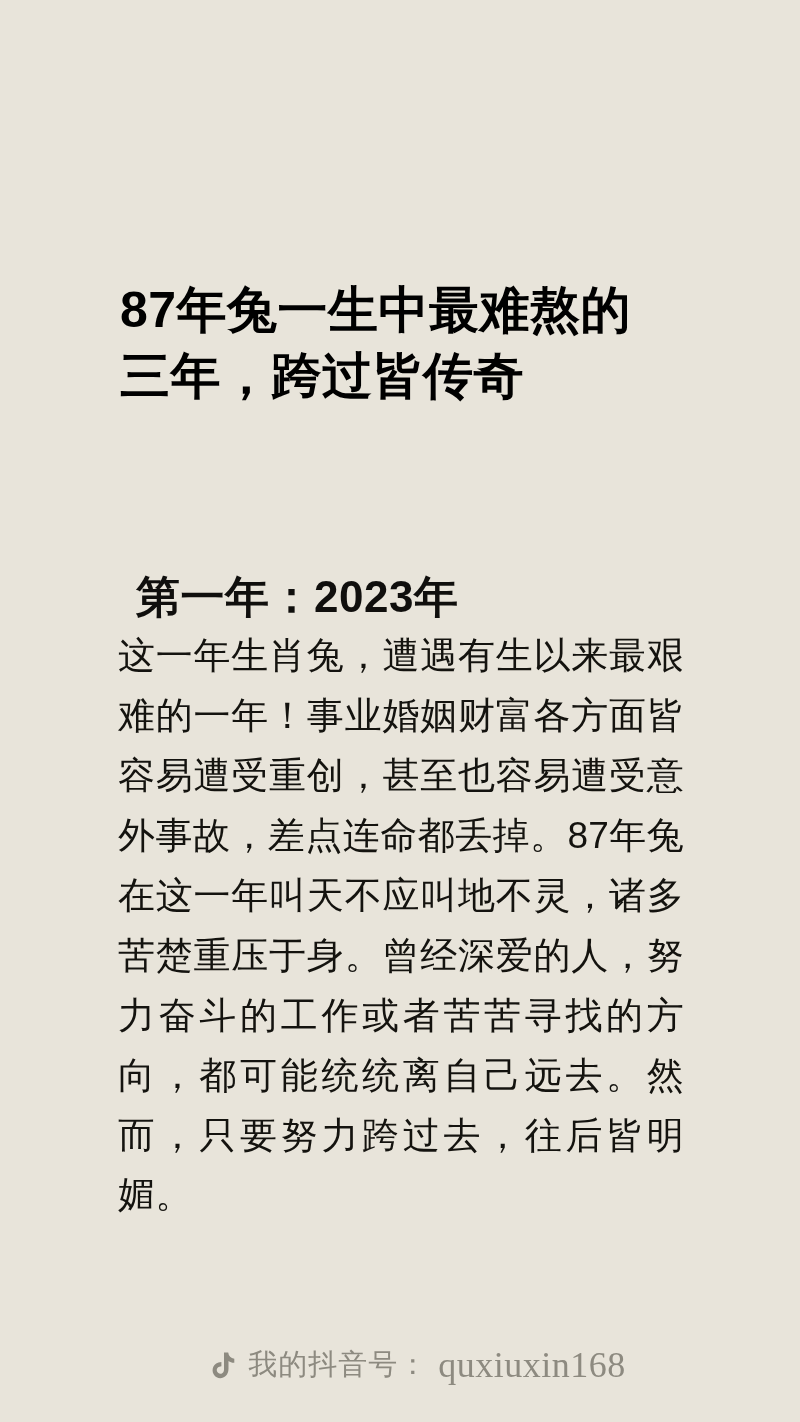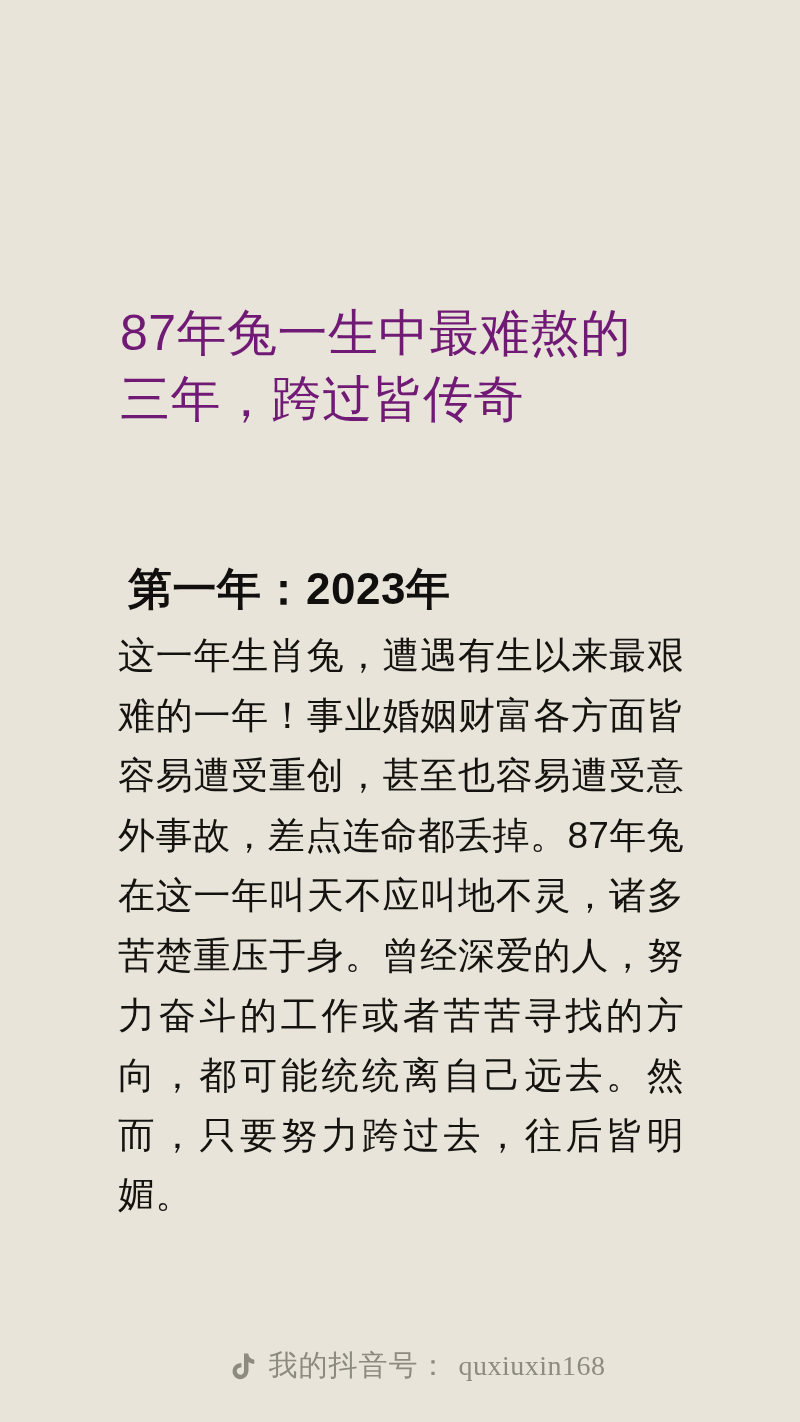--- a/index.html
+++ b/index.html
@@ -17,34 +17,34 @@
   .page {
     position: relative;
     width: 800px;
     height: 1422px;
     box-sizing: border-box;
     padding: 0 120px;
   }
   .title {
     position: absolute;
     left: 120px;
-    top: 300px;
+    top: 277px;
     width: 560px;
     margin: 0;
     font-size: 50px;
-    font-weight: normal;
+    font-weight: bold;
     line-height: 1.32;
-    color: #701a75;
+    color: #000000;
     letter-spacing: 0.5px;
   }
   .section-heading {
     position: absolute;
     left: 120px;
     top: 552px;
-    margin: 8px;
+    margin: 16px;
     font-size: 44px;
     font-weight: bold;
     color: #100f0d;
     letter-spacing: 0.5px;
   }
   .body-text {
     position: absolute;
     left: 118px;
     top: 626px;
     width: 566px;
@@ -76,21 +76,21 @@
     position: relative;
     top: 2px;
   }
   .footer-label {
     color: #8d8a80;
     letter-spacing: 1px;
   }
   .footer-handle {
     color: #8d8a80;
     font-family: "Liberation Serif", "DejaVu Serif", serif;
-    font-size: 28px;
+    font-size: 36px;
     letter-spacing: 0.5px;
   }
 </style>
 </head>
 <body>
 
 <div class="page">
 
   <h1 class="title">87年兔一生中最难熬的三年，跨过皆传奇</h1>
 

